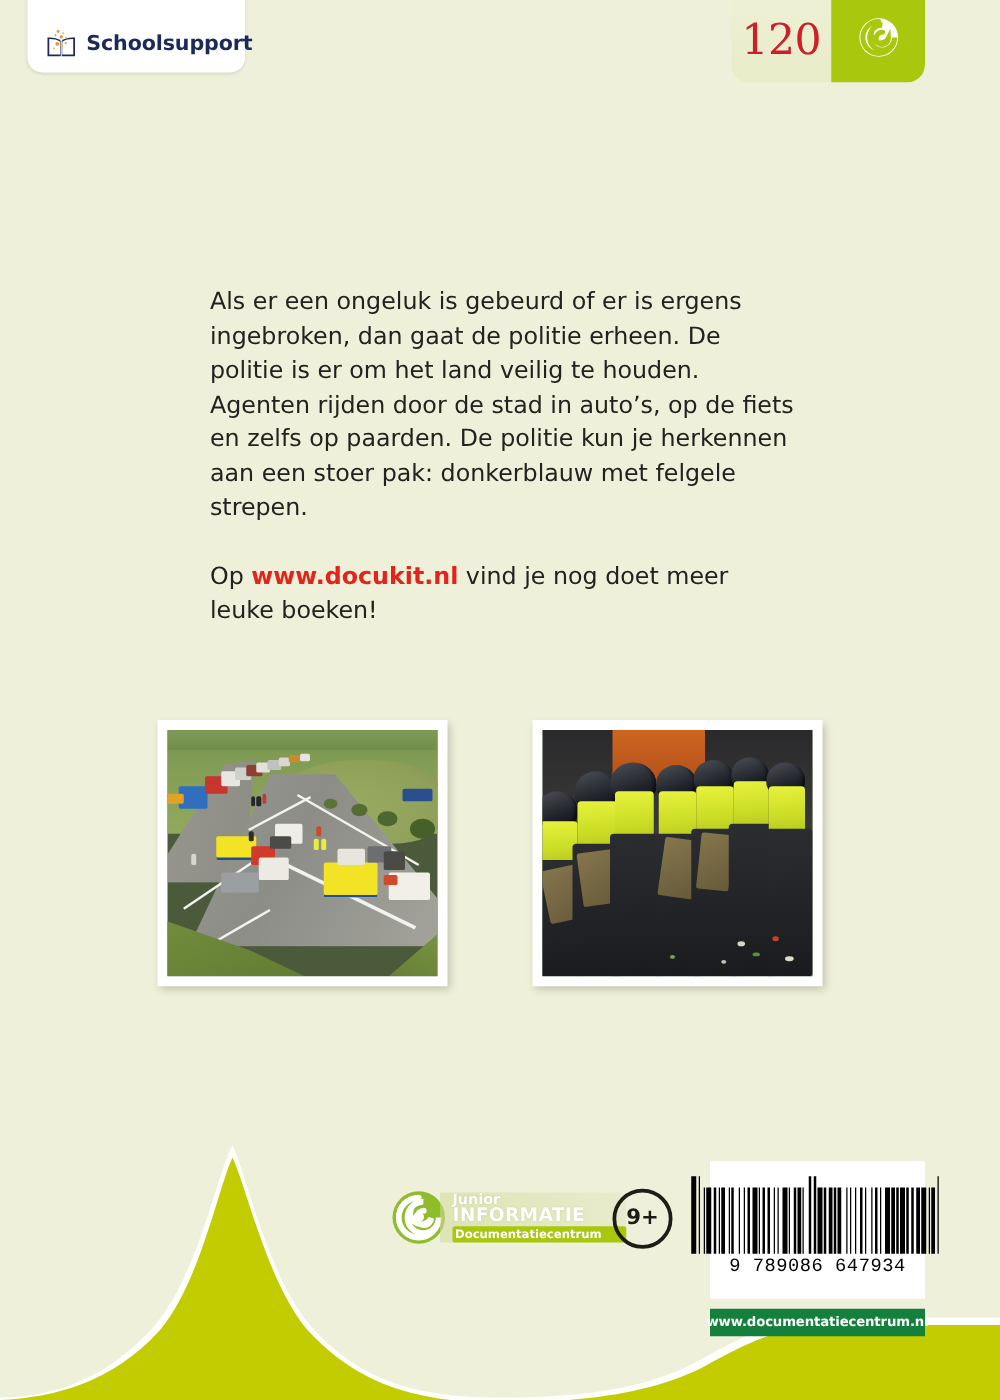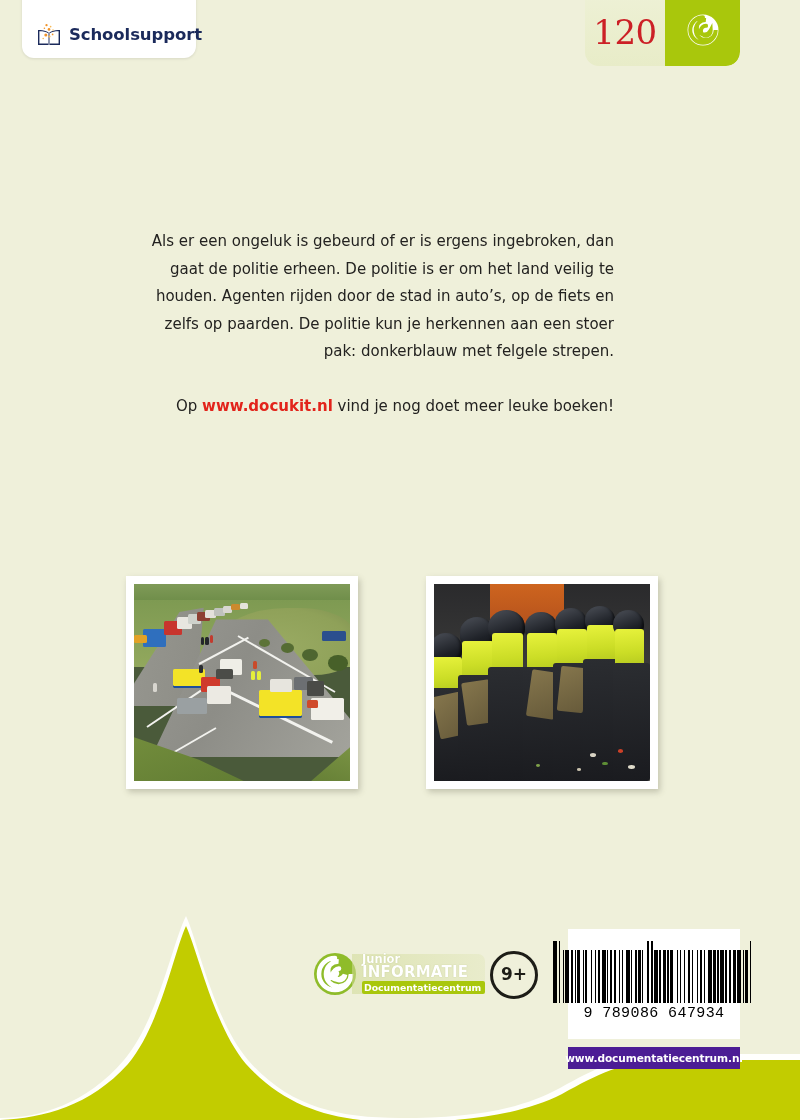--- a/index.html
+++ b/index.html
@@ -60,23 +60,23 @@
   }
 
   
   #title {
     position:absolute; left:160px; top:168px;
     font-family:"DejaVu Sans", sans-serif;
     font-size:27px; font-weight:700; color:#e2241b;
     letter-spacing:-.2px;
   }
   #body {
-    position:absolute; left:144px; top:228px; width:470px;
-    font-family:"DejaVu Sans", sans-serif;
-    font-size:15px; color:#232220; line-height:27.5px;text-align:right;
+    position:absolute; left:168px; top:228px; width:470px;
+    font-family:"DejaVu Sans", sans-serif;
+    font-size:19px; color:#232220; line-height:27.5px;
   }
   #body p { margin:0; }
   #body .gap { height:27px; }
   .accent { color:#e2241b; font-weight:700; }
 
   
   .photo-frame {
     position:absolute;
     background:#ffffff;
     padding:8px;
@@ -168,21 +168,21 @@
   }
   #jid-info {
     font-family:"DejaVu Sans", sans-serif;
     font-size:15px; font-weight:700; color:#ffffff; line-height:15px;
     letter-spacing:.2px;
     text-shadow:0 0 1px rgba(140,160,60,.5);
   }
   #jid-doc {
     font-family:"DejaVu Sans", sans-serif;
     font-size:9.3px; font-weight:700; color:#ffffff; line-height:11px;
-    background:#a9c70c; display:inline-block; padding:1px 4px 1px 2px;
+    background:#a9c70c; display:inline-block; padding:1px 20px 1px 2px;
     border-radius:2px; margin-top:1px; width:fit-content;
   }
 
   #age-badge {
     position:absolute; left:490px; top:951px;
     width:48px; height:48px; border-radius:50%;
     border:3.5px solid #1d1d17;
     display:flex; align-items:center; justify-content:center;
   }
   #age-badge span {
@@ -203,21 +203,21 @@
   #bars i { display:block; background:#000; height:100%; }
   #bars i.short { height:86%; }
   #isbn {
     font-family:Liberation Mono, monospace;
     font-size:15px; letter-spacing:.4px; color:#000;
     margin-top:2px; white-space:nowrap;
   }
   #url-bar {
     position:absolute; left:568px; top:1047px;
     width:172px; height:22px;
-    background:#4c1d95;
+    background:#15803d;
     display:flex; align-items:center; justify-content:center;
   }
   #url-bar span {
     font-family:"DejaVu Sans", sans-serif;
     font-size:10.6px; font-weight:700; color:#ffffff;
     letter-spacing:-.1px;
   }
 </style>
 </head>
 <body>

